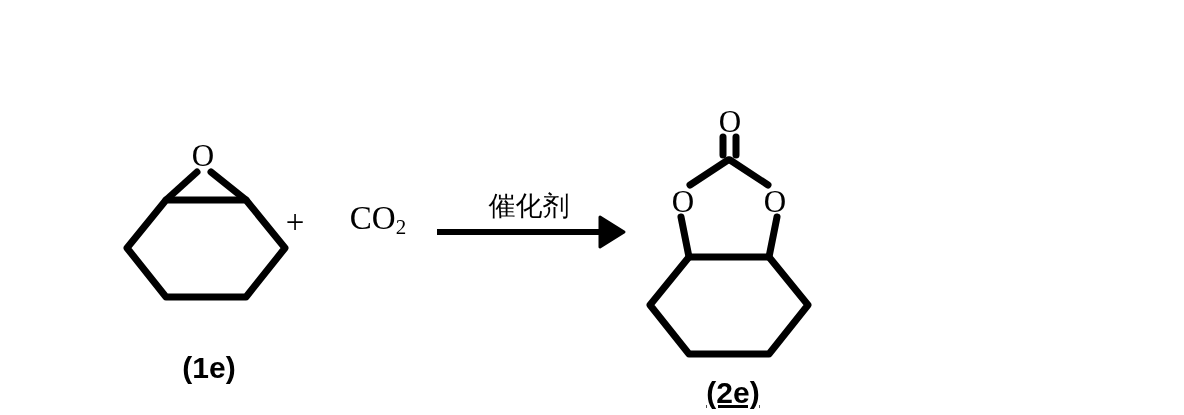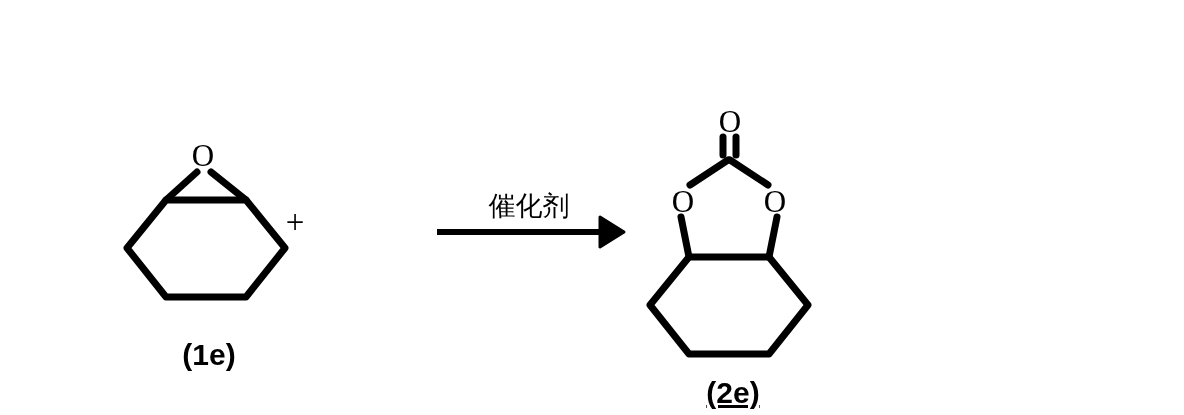--- a/index.html
+++ b/index.html
@@ -104,26 +104,27 @@
       <path d="M 723 155 L 723 137"></path>
       <path d="M 736 155 L 736 137"></path>
     </g>
 
   </svg>
 
   <span class="txt atom-label" style="left:203px; top:155px;">O</span>
 
   <span class="txt plus-sign" style="left:295px; top:222px;">+</span>
 
+  <span class="txt reagent-label" style="left:378px; top:220px;"><span>CO</span><sub>2</sub></span>
 
   <span class="txt condition-label" style="left:529px; top:205px;">催化剂</span>
 
   <span class="txt atom-label" style="left:730px; top:121px;">O</span>
 
   <span class="txt atom-label" style="left:683px; top:201px;">O</span>
 
   <span class="txt atom-label" style="left:775px; top:201px;">O</span>
 
-  <span class="txt compound-id" style="left:209px; top:355px;">(1e)</span>
+  <span class="txt compound-id" style="left:209px; top:368px;">(1e)</span>
 
   <span class="txt compound-id" style="left:733px; top:393px;text-decoration:underline;">(2e)</span>
 
 </div>
 
 </body></html>

